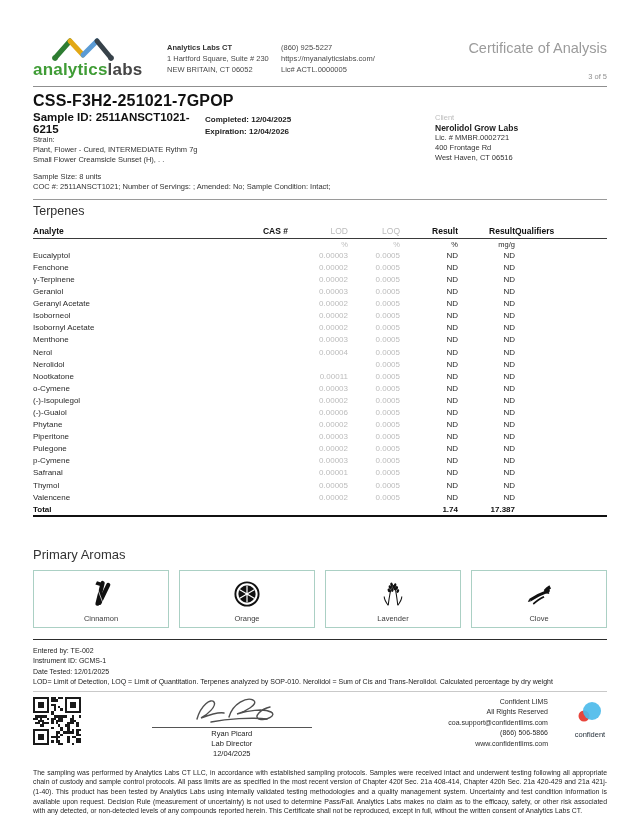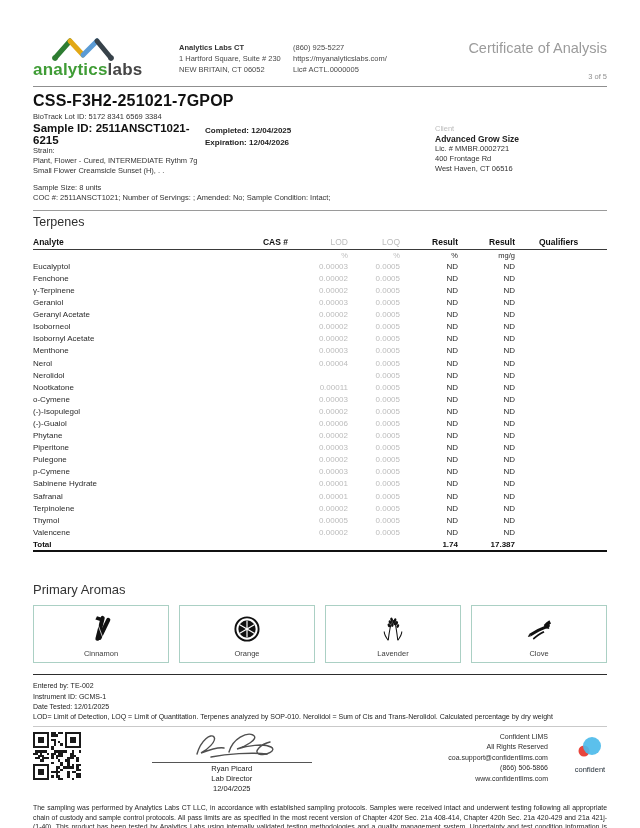--- a/index.html
+++ b/index.html
@@ -9,21 +9,21 @@
 
   
   .hdr { display:flex; align-items:flex-start; }
   .logo-wrap { width:132px; flex:0 0 132px; padding-top:2px; }
   .logo-wrap svg { display:block; margin-left:12px; }
   .brand { font-size:17px; font-weight:700; letter-spacing:.2px; margin-top:-2px; }
   .brand .b1 { color:#3f9c35; }
   .brand .b2 { color:#454545; }
   .hdr-col { font-size:7.5px; line-height:1.45; color:#4a4a4a; padding-top:9px; }
   .hdr-col .strong { font-weight:700; color:#333; }
-  .lab-col { width:108px; margin-left:14px; }
+  .lab-col { width:108px; margin-left:2px; }
   .contact-col { width:120px; margin-left:6px; }
   .hdr-right { margin-left:auto; text-align:right; padding-top:6px; }
   .coa-title { font-size:14.5px; color:#9b9b9b; font-weight:400; }
   .page-num { font-size:7.5px; color:#8f8f8f; margin-top:16px; }
   .hr-hdr { border:none; border-top:1px solid #8f8f8f; margin-top:5px; }
 
   
   .sample-name { font-size:16px; font-weight:700; color:#111; margin-top:5px; letter-spacing:.2px; }
   .biotrack { font-size:7.5px; color:#333; margin-top:2px; }
   .info-row { display:flex; margin-top:1px; }
@@ -36,21 +36,21 @@
   .client-label { font-size:7.5px; color:#bcbcbc; }
   .client-name { font-size:8.5px; font-weight:700; color:#222; margin-top:1px; }
   .coc-block { margin-top:8px; }
   .hr-sec { border:none; border-top:1px solid #9a9a9a; margin-top:7px; }
   .sec-title { font-size:12.5px; color:#2f2f2f; margin-top:4px; }
 
   
   table.terp { width:100%; border-collapse:collapse; margin-top:8px; }
   table.terp th { font-size:8.5px; font-weight:700; color:#111; text-align:right; padding:0 0 2px 0; }
   table.terp th.c-analyte { text-align:left; }
-  table.terp th.c-qual { text-align:left; padding-left:24px; }
+  table.terp th.c-qual { text-align:left; }
   table.terp th.grey, table.terp td.grey { color:#bcbcbc; font-weight:400; }
   table.terp thead tr.hdr-row { border-bottom:1.5px solid #3a3a3a; }
   table.terp td { font-size:8px; text-align:right; height:12.1px; padding:0; color:#2b2b2b; white-space:nowrap; }
   table.terp td.c-analyte { text-align:left; }
   table.terp td.c-qual { text-align:left; padding-left:24px; }
   table.terp tr.units td { font-size:7.5px; height:11px; }
   .c-analyte { width:200px; }
   .c-cas { width:55px; }
   .c-lod { width:60px; }
   .c-loq { width:52px; }
@@ -176,39 +176,38 @@
       <div>Lic# ACTL.0000005</div>
     </div>
     <div class="hdr-right">
       <div class="coa-title">Certificate of Analysis</div>
       <div class="page-num">3 of 5</div>
     </div>
   </div>
   <hr class="hr-hdr">
 
   <div class="sample-name">CSS-F3H2-251021-7GPOP</div>
-  <div class="biotrack">BioTrack Lot ID: 5172 8341 6569 3384</div>
 
   <div class="info-row">
     <div class="info-left">
       <div class="sample-id">Sample ID: 2511ANSCT1021-6215</div>
       <div class="small-line">Strain:</div>
       <div class="small-line">Plant, Flower - Cured, INTERMEDIATE Rythm 7g</div>
       <div class="small-line">Small Flower Creamsicle Sunset (H), . .</div>
       <div class="coc-block">
         <div class="small-line">Sample Size: 8 units</div>
       </div>
     </div>
     <div class="info-mid">
       <div class="mid-line">Completed: 12/04/2025</div>
       <div class="mid-line">Expiration: 12/04/2026</div>
     </div>
     <div class="info-client">
       <div class="client-label">Client</div>
-      <div class="client-name">Advanced Grow Size</div>
+      <div class="client-name">Nerolidol Grow Labs</div>
       <div class="small-line">Lic. # MMBR.0002721</div>
       <div class="small-line">400 Frontage Rd</div>
       <div class="small-line">West Haven, CT 06516</div>
     </div>
   </div>
   <div class="small-line">COC #: 2511ANSCT1021; Number of Servings: ; Amended: No; Sample Condition: Intact;</div>
 
   <hr class="hr-sec">
   <div class="sec-title">Terpenes</div>
 
@@ -390,41 +389,23 @@
         <tr>
           <td class="c-analyte">p-Cymene</td>
           <td class="c-cas"></td>
           <td class="c-lod grey">0.00003</td>
           <td class="c-loq grey">0.0005</td>
           <td class="c-res1">ND</td>
           <td class="c-res2">ND</td>
           <td class="c-qual"></td>
         </tr>
         <tr>
-          <td class="c-analyte">Sabinene Hydrate</td>
+          <td class="c-analyte">Safranal</td>
           <td class="c-cas"></td>
           <td class="c-lod grey">0.00001</td>
-          <td class="c-loq grey">0.0005</td>
-          <td class="c-res1">ND</td>
-          <td class="c-res2">ND</td>
-          <td class="c-qual"></td>
-        </tr>
-        <tr>
-          <td class="c-analyte">Safranal</td>
-          <td class="c-cas"></td>
-          <td class="c-lod grey">0.00001</td>
-          <td class="c-loq grey">0.0005</td>
-          <td class="c-res1">ND</td>
-          <td class="c-res2">ND</td>
-          <td class="c-qual"></td>
-        </tr>
-        <tr>
-          <td class="c-analyte">Terpinolene</td>
-          <td class="c-cas"></td>
-          <td class="c-lod grey">0.00002</td>
           <td class="c-loq grey">0.0005</td>
           <td class="c-res1">ND</td>
           <td class="c-res2">ND</td>
           <td class="c-qual"></td>
         </tr>
         <tr>
           <td class="c-analyte">Thymol</td>
           <td class="c-cas"></td>
           <td class="c-lod grey">0.00005</td>
           <td class="c-loq grey">0.0005</td>

